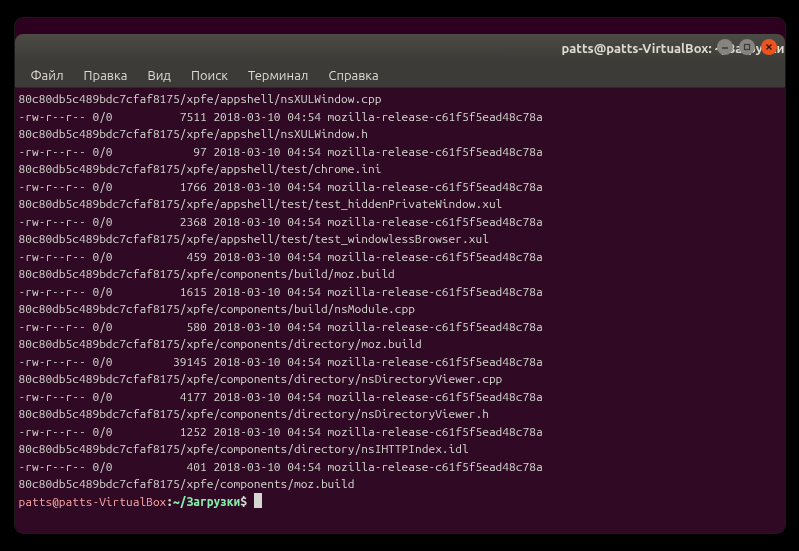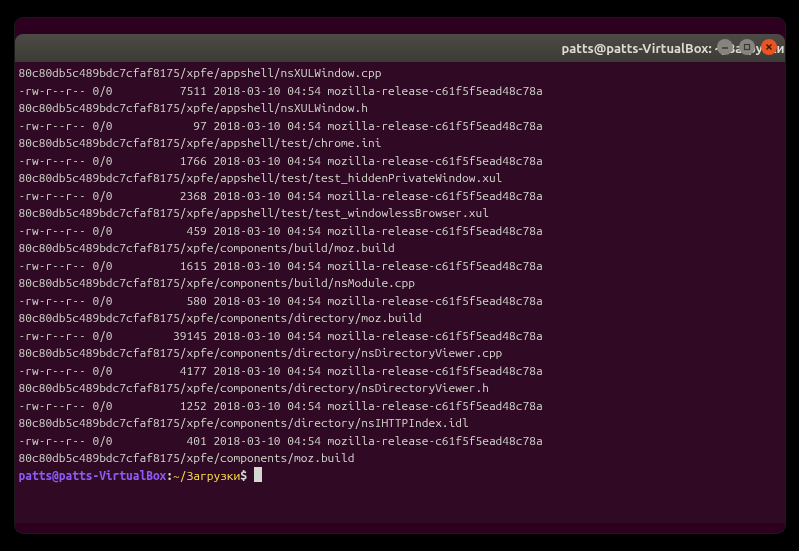--- a/index.html
+++ b/index.html
@@ -78,23 +78,23 @@
       background: #300a24;
       color: #d3d7cf;
       font-size: 12px;
       line-height: 17.5px;
       padding: 2px 4px;
       height: calc(100% - 54px);
       overflow: hidden;
       white-space: pre;
       font-family: "Ubuntu Mono", "DejaVu Sans Mono", monospace;
     }
-    .prompt-user { color: #8b5cf6; font-weight: bold; }
+    .prompt-user { color: #fca5a5; font-weight: normal; }
     .prompt-colon { color: #d3d7cf; font-weight: bold; }
-    .prompt-path { color: #fde047; font-weight: normal; }
+    .prompt-path { color: #86efac; font-weight: bold; }
     .prompt-dollar { color: #d3d7cf; font-weight: bold; }
     .cursor {
       display: inline-block;
       width: 8px;
       height: 15px;
       background: #d3d7cf;
       vertical-align: text-bottom;
     }
   </style>
 </head>
@@ -115,20 +115,28 @@
           </svg>
         </div>
       <div class="win-btn win-close">
           <svg width="8" height="8" viewBox="0 0 8 8">
             <line x1="1.5" y1="1.5" x2="6.5" y2="6.5" stroke="#3a1a0e" stroke-width="1.5"></line>
             <line x1="6.5" y1="1.5" x2="1.5" y2="6.5" stroke="#3a1a0e" stroke-width="1.5"></line>
           </svg>
         </div>
     </div>
   </div>
+  <div class="menubar">
+    <span class="menu-item">Файл</span>
+    <span class="menu-item">Правка</span>
+    <span class="menu-item">Вид</span>
+    <span class="menu-item">Поиск</span>
+    <span class="menu-item">Терминал</span>
+    <span class="menu-item">Справка</span>
+  </div>
   <div class="terminal-body" id="term">80c80db5c489bdc7cfaf8175/xpfe/appshell/nsXULWindow.cpp
 -rw-r--r-- 0/0          7511 2018-03-10 04:54 mozilla-release-c61f5f5ead48c78a
 80c80db5c489bdc7cfaf8175/xpfe/appshell/nsXULWindow.h
 -rw-r--r-- 0/0            97 2018-03-10 04:54 mozilla-release-c61f5f5ead48c78a
 80c80db5c489bdc7cfaf8175/xpfe/appshell/test/chrome.ini
 -rw-r--r-- 0/0          1766 2018-03-10 04:54 mozilla-release-c61f5f5ead48c78a
 80c80db5c489bdc7cfaf8175/xpfe/appshell/test/test_hiddenPrivateWindow.xul
 -rw-r--r-- 0/0          2368 2018-03-10 04:54 mozilla-release-c61f5f5ead48c78a
 80c80db5c489bdc7cfaf8175/xpfe/appshell/test/test_windowlessBrowser.xul
 -rw-r--r-- 0/0           459 2018-03-10 04:54 mozilla-release-c61f5f5ead48c78a

